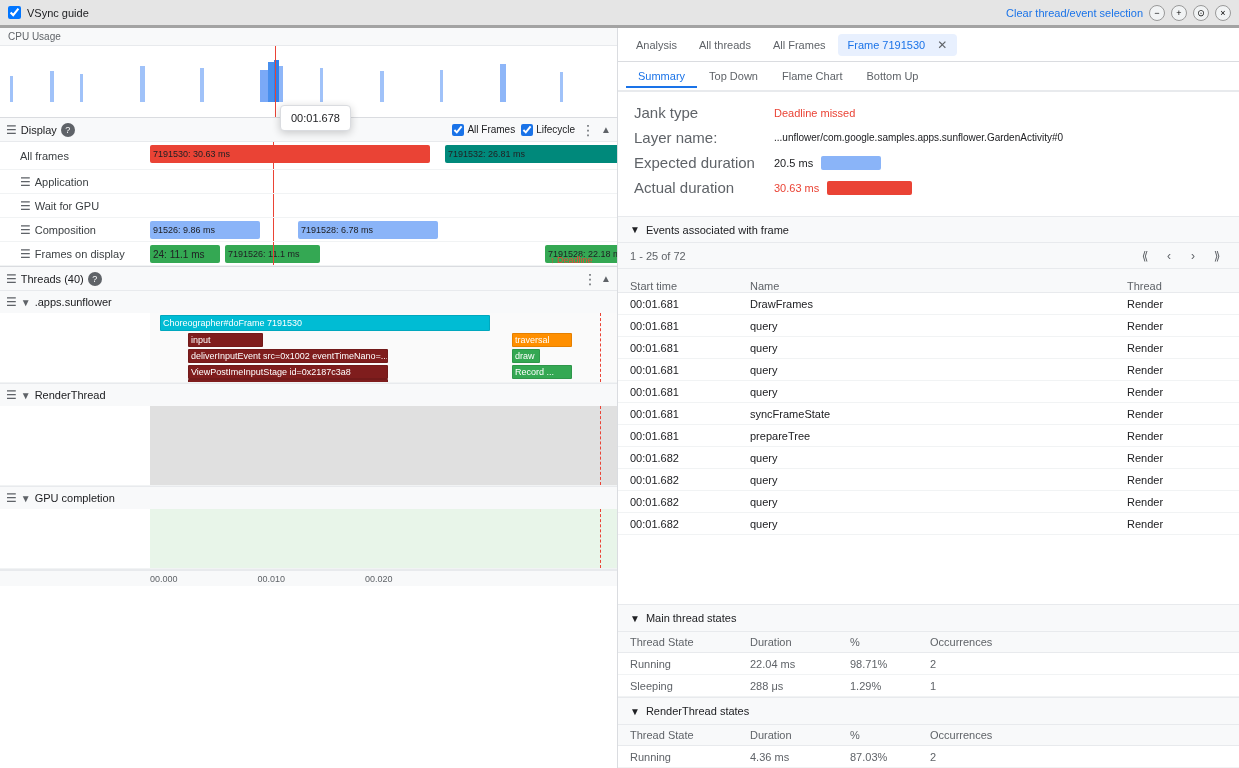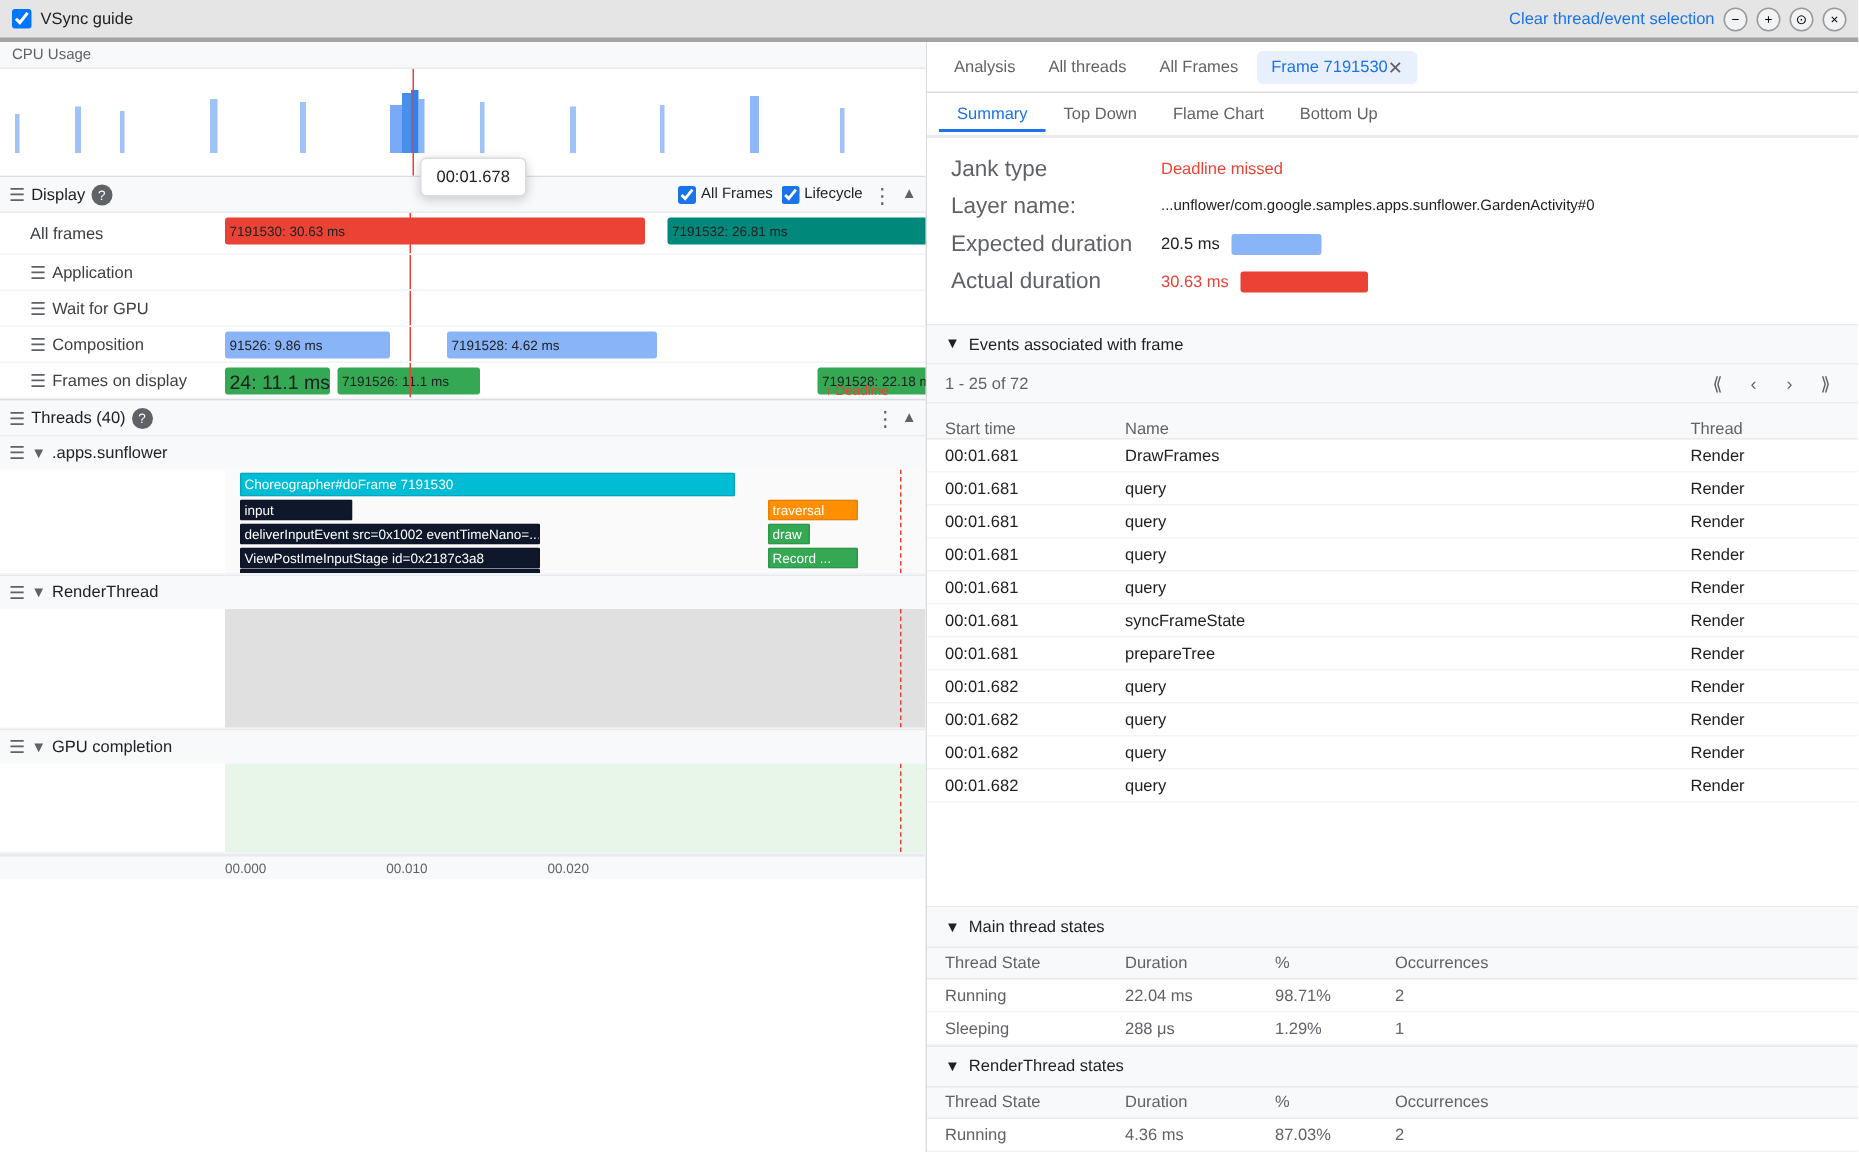--- a/index.html
+++ b/index.html
@@ -59,34 +59,34 @@
     .thread-expand { font-size: 10px; color: #5f6368; }
     .thread-name { font-size: 11px; font-weight: 500; }
     .thread-tracks { }
     .thread-track-row { display: flex; height: 70px; border-bottom: 1px solid #f1f3f4; position: relative; }
     .thread-track-label { width: 150px; flex-shrink: 0; }
     .thread-track-content { flex: 1; position: relative; overflow: hidden; background: #fafafa; }
     
     
     .flame-block { position: absolute; border-radius: 1px; font-size: 9px; display: flex; align-items: center; padding: 0 2px; overflow: hidden; white-space: nowrap; cursor: pointer; border: 1px solid rgba(0,0,0,0.1); }
     .flame-teal { background: #00bcd4; color: #fff; }
-    .flame-blue { background: #0f172a; color: #fff; }
+    .flame-blue { background: #7f1d1d; color: #fff; margin-left: 28px; }
     .flame-green { background: #34a853; color: #fff; }
     .flame-orange { background: #ff8f00; color: #fff; }
     
     
     .tooltip { position: absolute; background: #fff; border: 1px solid #dadce0; border-radius: 4px; padding: 6px 10px; font-size: 11px; box-shadow: 0 2px 8px rgba(0,0,0,0.2); z-index: 100; pointer-events: none; }
     
     
     .right-panel { flex: 1; display: flex; flex-direction: column; overflow: hidden; }
     
     
     .analysis-tabs { display: flex; align-items: center; height: 34px; background: #fff; border-bottom: 1px solid #dadce0; padding: 0 8px; gap: 2px; }
     .analysis-tab { padding: 4px 10px; font-size: 11px; cursor: pointer; border-radius: 4px; color: #5f6368; }
-    .frame-tab { display: flex; align-items: center; gap: 0; padding: 4px 10px; background: #e8f0fe; border-radius: 4px; color: #1a73e8; font-size: 11px; font-weight: 500; }
+    .frame-tab { display: flex; align-items: center; gap: 12px; padding: 4px 10px; background: #e8f0fe; border-radius: 4px; color: #1a73e8; font-size: 11px; font-weight: 500; }
     .close-btn { cursor: pointer; color: #5f6368; font-size: 12px; }
     
     
     .sub-tabs { display: flex; align-items: center; height: 30px; border-bottom: 2px solid #e8eaed; padding: 0 8px; }
     .sub-tab { padding: 4px 12px; font-size: 11px; cursor: pointer; color: #5f6368; border-bottom: 2px solid transparent; margin-bottom: -2px; }
     .sub-tab.active { color: #1a73e8; border-bottom-color: #1a73e8; font-weight: 500; }
     
     
     .frame-details { padding: 12px 16px; border-bottom: 1px solid #e8eaed; }
     .detail-row { display: flex; align-items: center; margin-bottom: 8px; }
@@ -245,32 +245,32 @@
           </div>
         </div>
 
         <div class="track-row">
           <div class="track-label">
             <span style="font-size:12px;color:#5f6368;">☰</span>
             Composition
           </div>
           <div class="track-content" style="position:relative;height:100%;">
             <div class="frame-bar bar-blue" style="left:0px;width:110px;font-size:9px;">91526: 9.86 ms</div>
-            <div class="frame-bar bar-blue" style="left:148px;width:140px;font-size:9px;">7191528: 4.62 ms</div>
+            <div class="frame-bar bar-blue" style="left:148px;width:140px;font-size:9px;">7191528: 6.78 ms</div>
             <div style="position:absolute;left:123px;top:0;bottom:0;width:1px;background:#ea4335;z-index:5;"></div>
           </div>
         </div>
 
         <div class="track-row">
           <div class="track-label">
             <span style="font-size:12px;color:#5f6368;">☰</span>
             Frames on display
           </div>
           <div class="track-content" style="position:relative;height:100%;">
-            <div class="frame-bar bar-green" style="left:0px;width:70px;font-size:13px;">24: 11.1 ms</div>
+            <div class="frame-bar bar-green" style="left:0px;width:70px;font-size:10px;">24: 11.1 ms</div>
             <div class="frame-bar bar-green" style="left:75px;width:95px;font-size:9px;">7191526: 11.1 ms</div>
             <div class="frame-bar bar-green" style="left:395px;width:130px;font-size:9px;">7191528: 22.18 ms</div>
             <div style="position:absolute;left:123px;top:0;bottom:0;width:1px;background:#ea4335;z-index:5;"></div>
             <div style="position:absolute;left:400px;bottom:0;font-size:9px;color:#ea4335;">↑ Deadline</div>
           </div>
         </div>
       </div>
 
       <div class="threads-section">
         <div class="section-header">

